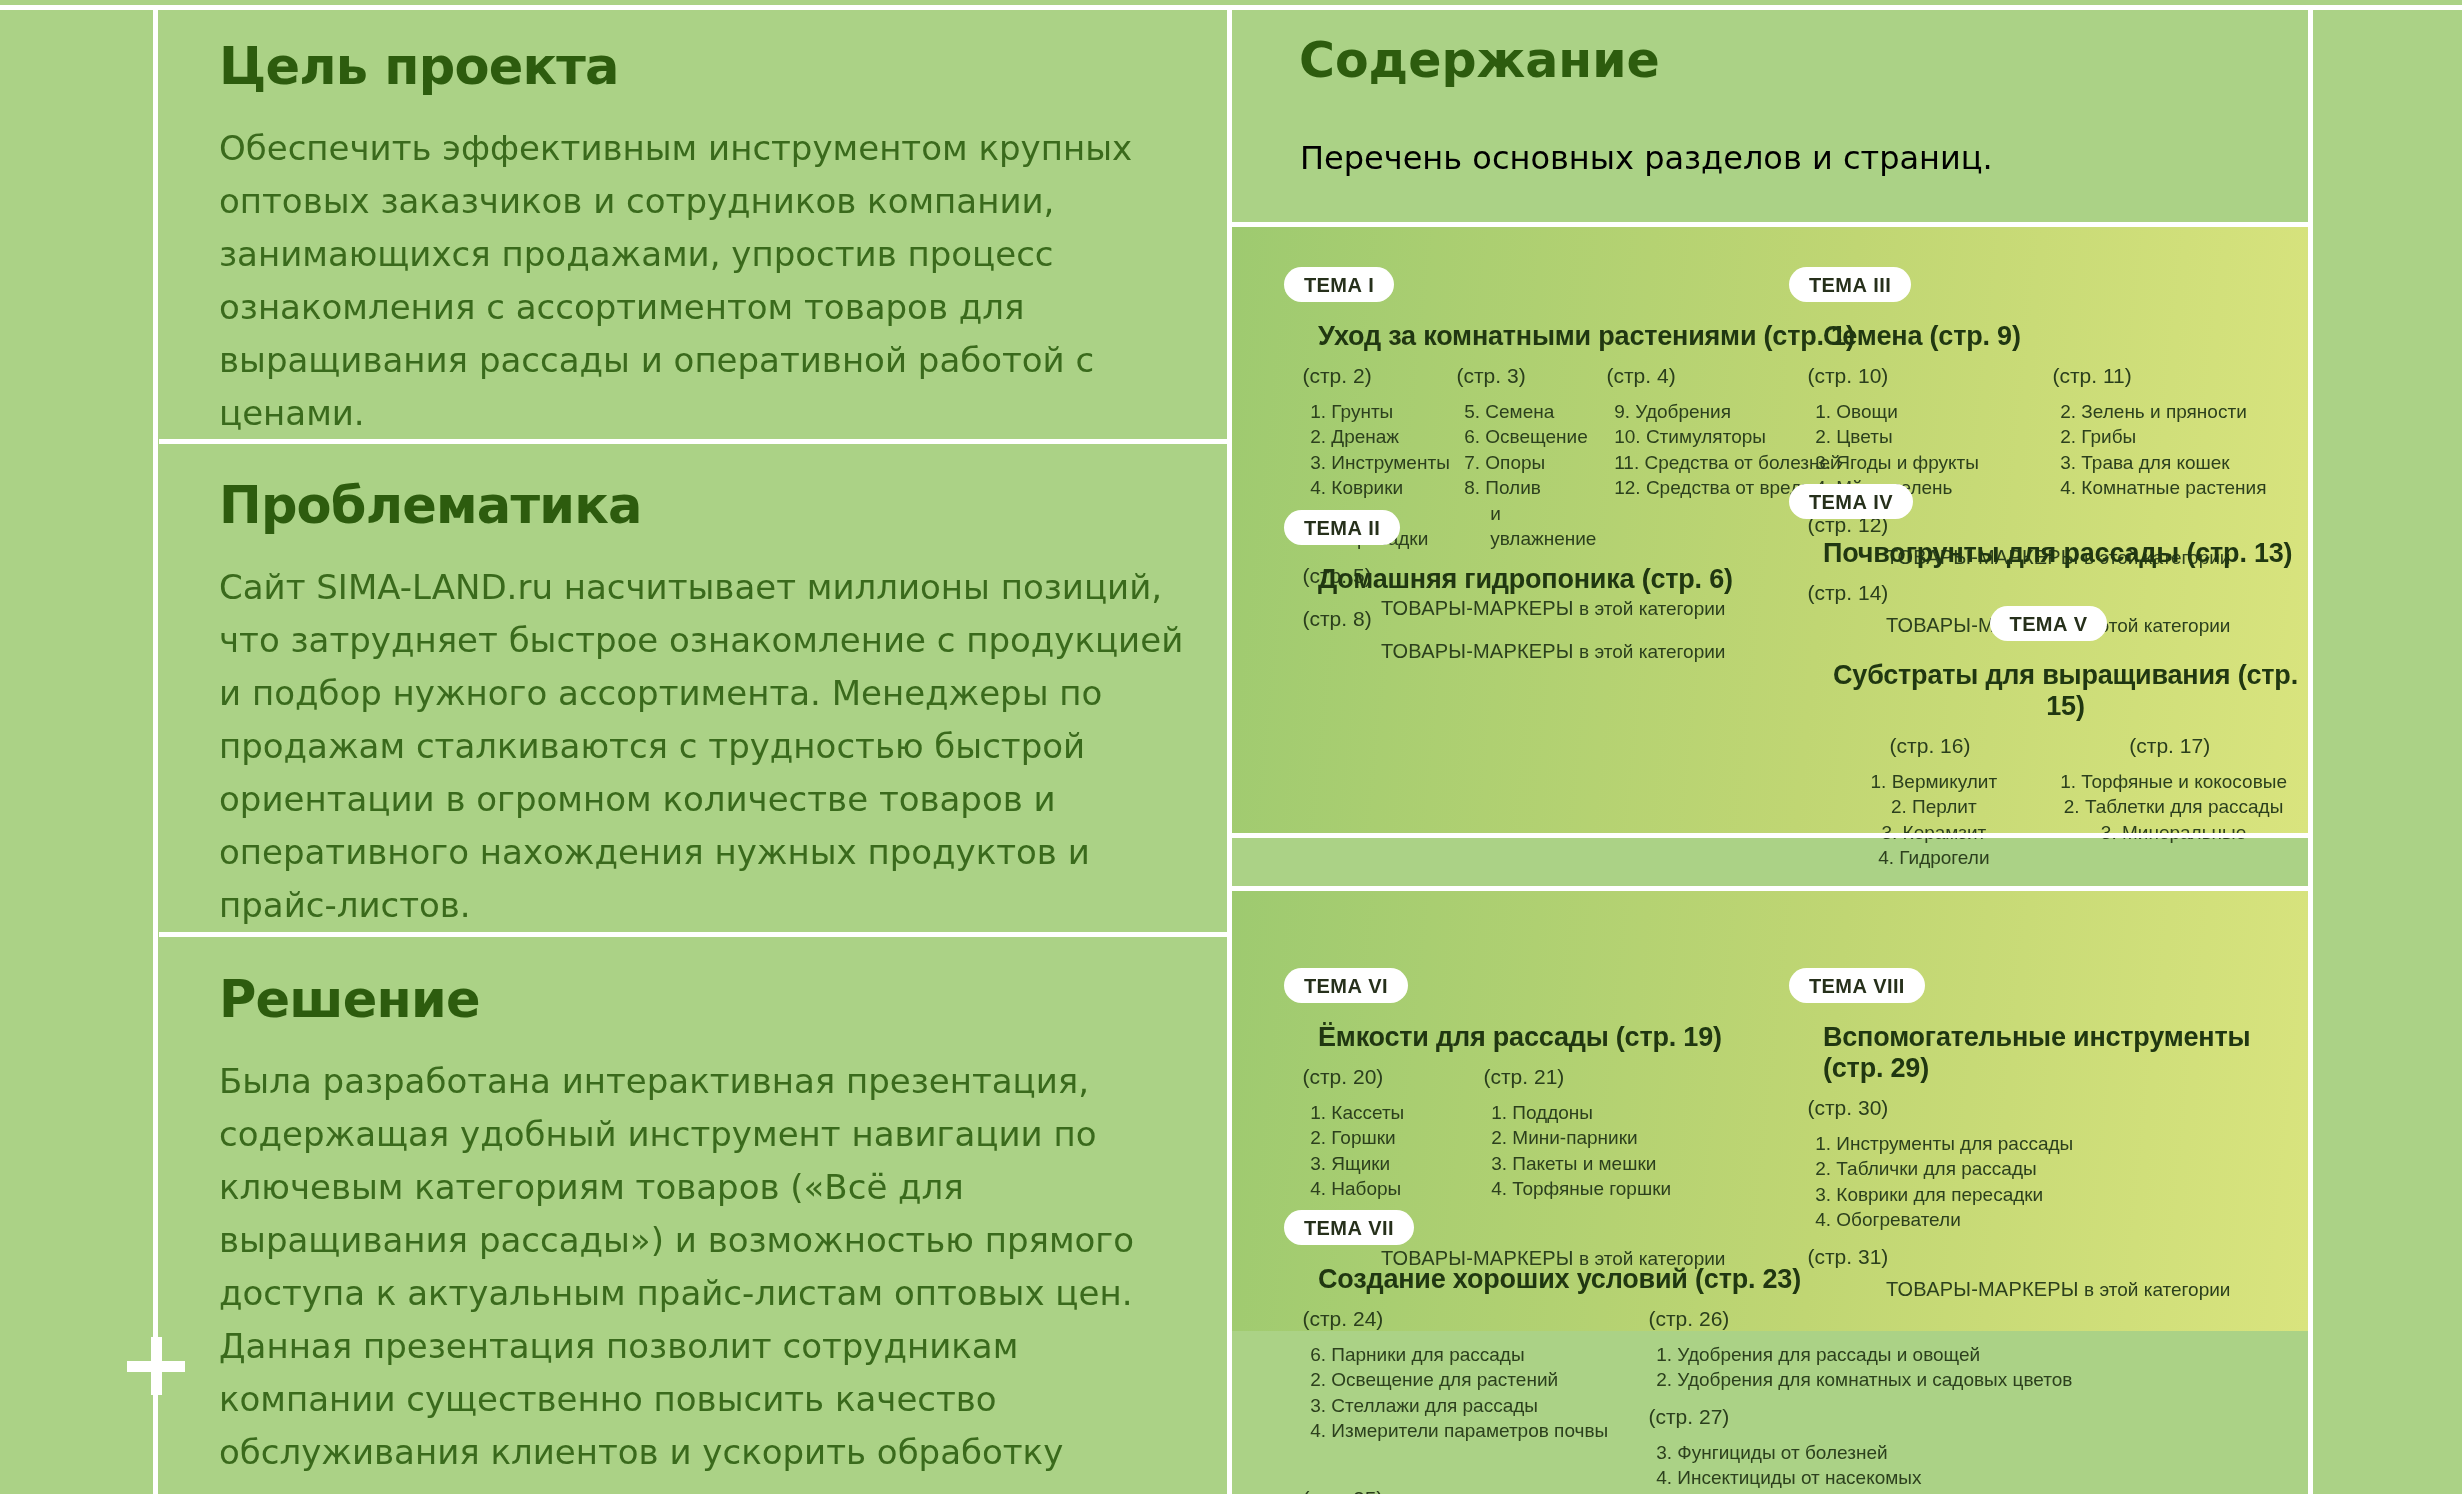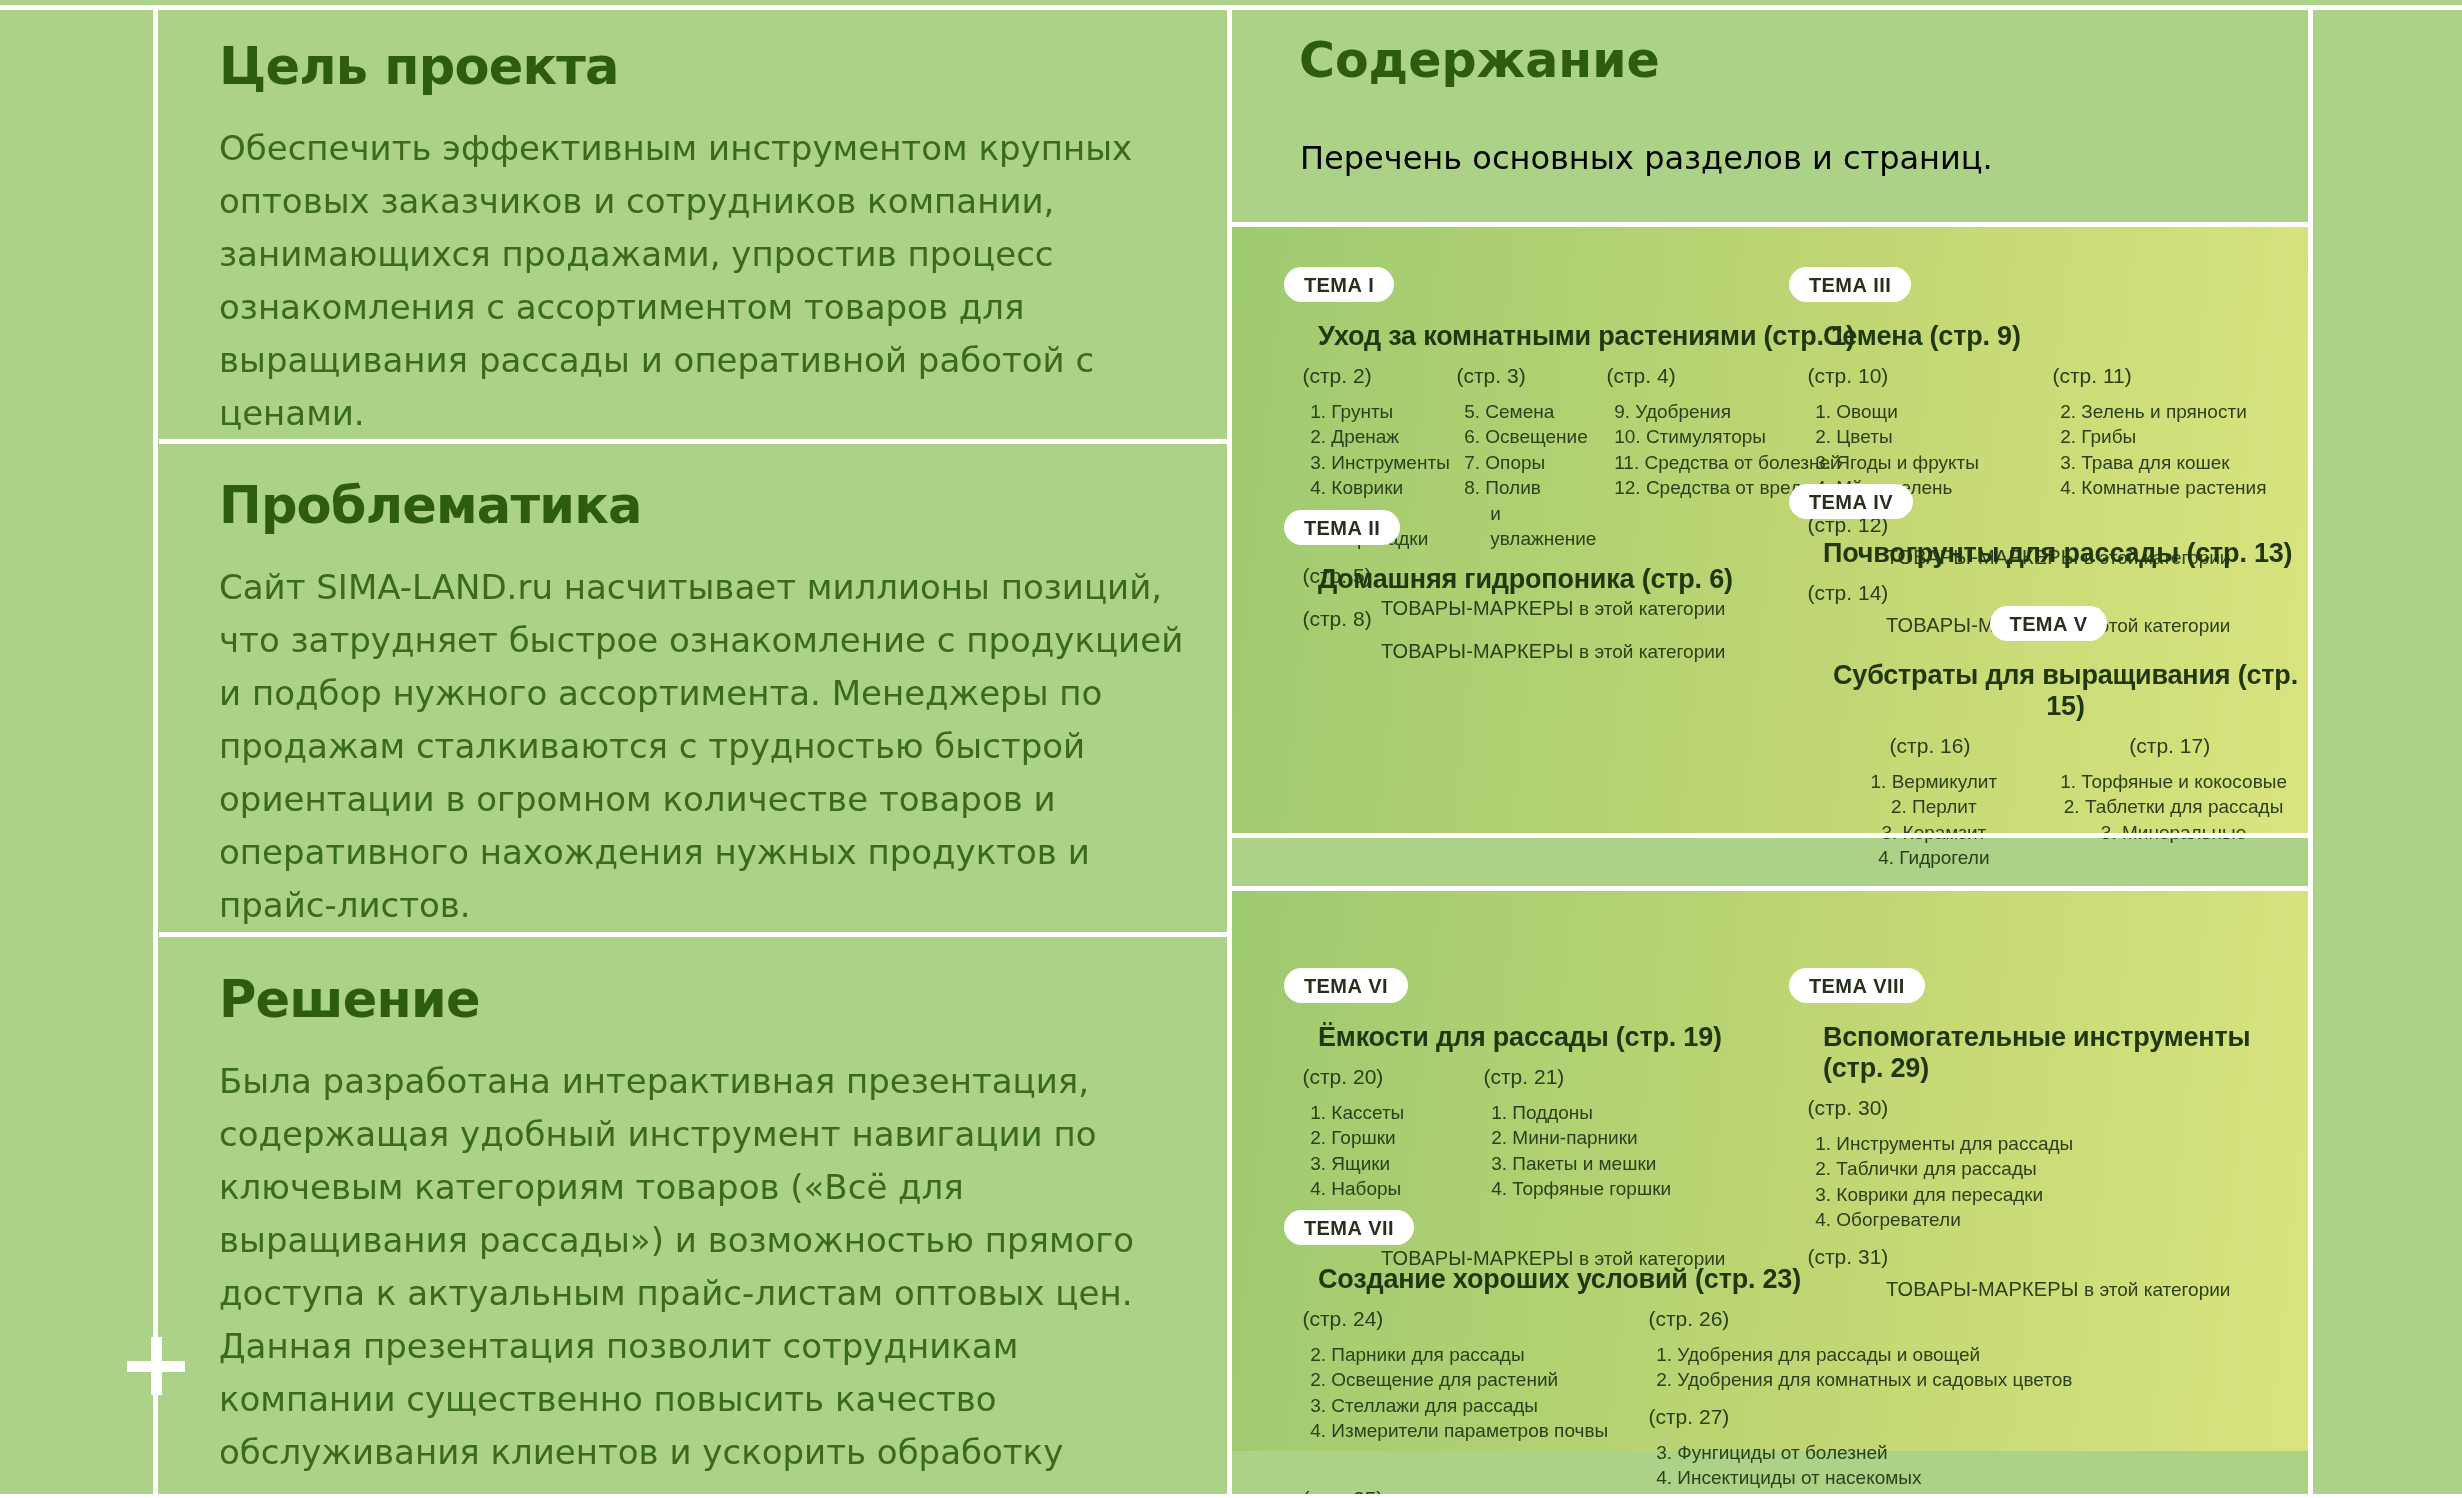--- a/index.html
+++ b/index.html
@@ -31,21 +31,21 @@
 
   
   .ch-title{position:absolute;left:1299px;top:32px;font-size:49px;line-height:58px;font-weight:700;color:#2d5c0e;}
   .ch-sub{position:absolute;left:1300px;top:139px;font-size:32px;color:#000000;}
 
   
   .card{position:absolute;left:1232px;width:1076px;
         background:linear-gradient(96deg,#9eca70 0%,#c0d673 55%,#d9e47e 100%);
         font-family:"Liberation Sans",sans-serif;}
   .card1{top:227px;height:606px;}
-  .card2{top:891px;height:560px;}
+  .card2{top:891px;height:440px;}
 
   
   .theme{position:absolute;color:#2c401d;}
   .badge{display:inline-block;background:#ffffff;color:#26301b;font-weight:700;font-size:20px;
          line-height:20px;padding:7.7px 20px;border-radius:20px;letter-spacing:0.4px;}
   .t-title{margin:18.5px 0 0 34px;font-size:27px;font-weight:700;color:#203711;letter-spacing:-0.2px;}
   .cols{display:flex;margin-left:18.5px;}
   .pl{font-size:21px;margin-top:12.3px;color:#2a3e1c;}
   .itms{margin:10.8px 0 0 7.7px;font-size:19px;line-height:25.4px;}
   .itm{white-space:pre-line;padding-left:26px;text-indent:-26px;}
@@ -242,21 +242,21 @@
       <div class="mk-row"><span class="mk-label">ТОВАРЫ-МАРКЕРЫ</span><span> в этой категории</span></div>
     </div>
 
     <div class="theme t7">
       <span class="badge">ТЕМА VII</span>
       <div class="t-title">Создание хороших условий (стр. 23)</div>
       <div class="t7-wrap">
         <div class="t7-left">
           <div class="pl">(стр. 24)</div>
           <div class="itms">
-              <div class="itm">2. Парники для рассады</div>
+              <div class="itm">6. Парники для рассады</div>
               <div class="itm">2. Освещение для растений</div>
               <div class="itm">3. Стеллажи для рассады</div>
               <div class="itm">4. Измерители параметров почвы</div>
             </div>
           <div class="pl fpl-late">(стр. 25)</div>
 
         </div>
         <div class="t7-right">
           <div class="pl">(стр. 26)</div>
           <div class="itms">

